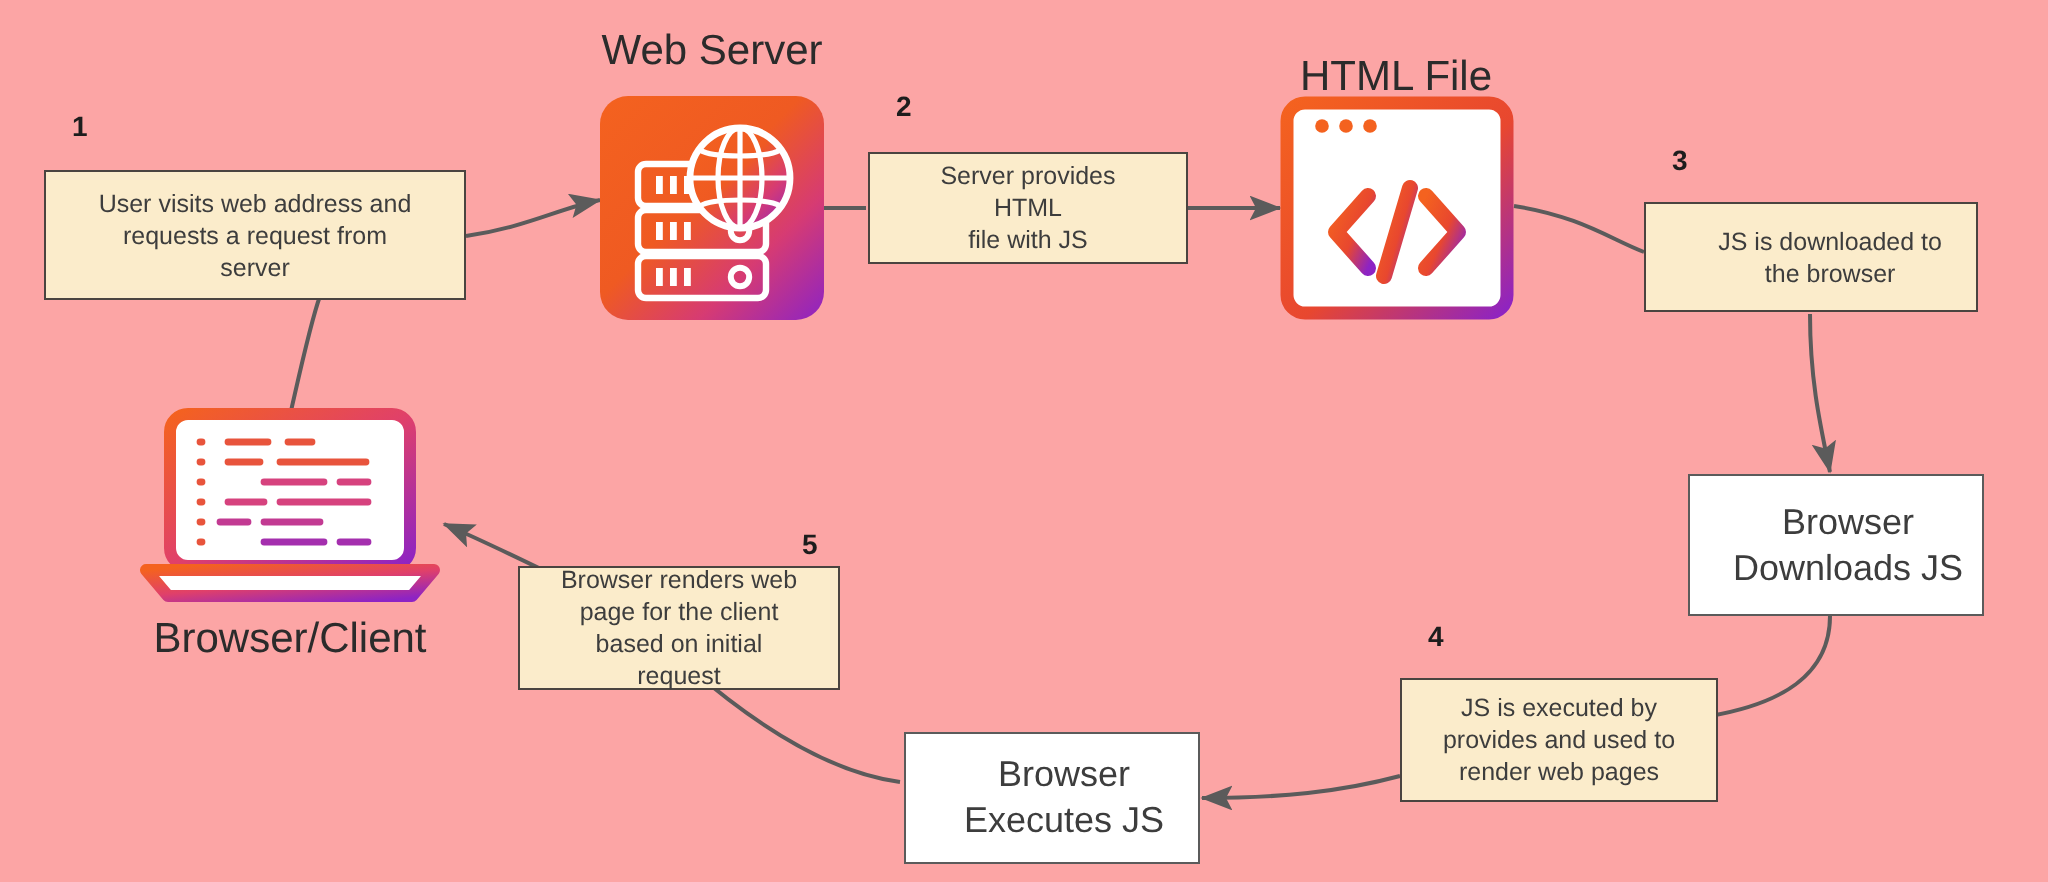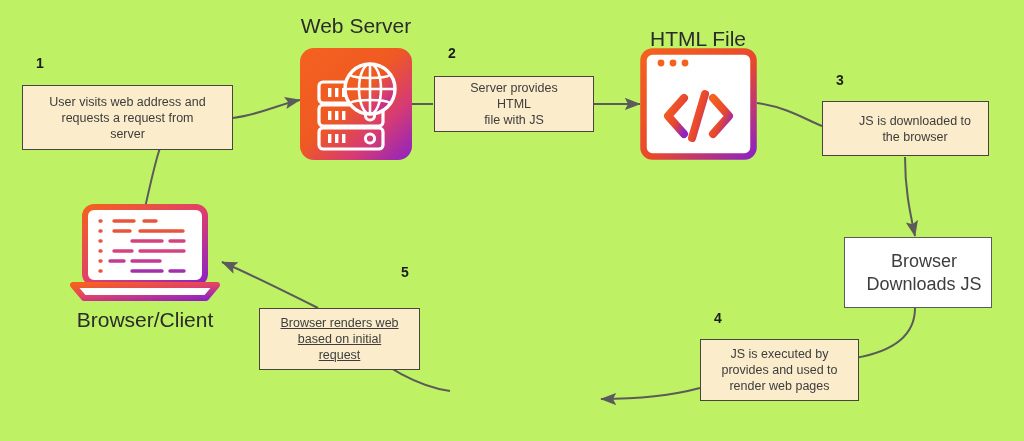--- a/index.html
+++ b/index.html
@@ -9,21 +9,21 @@
   }
   body {
     font-family: "Liberation Sans", sans-serif;
     -webkit-font-smoothing: antialiased;
   }
   #canvas {
     position: relative;
     width: 1024px;
     height: 441px;
     overflow: hidden;
-    background: #bef264;
+    background: #fca5a5;
   }
   #edges {
     position: absolute;
     left: 0;
     top: 0;
     width: 1024px;
     height: 441px;
     pointer-events: none;
   }
   .node {
@@ -243,22 +243,29 @@
 
   <div class="stepnum" style="left:714px; top:310px;">4</div>
   <div class="node stepbox" style="left:700px; top:339px; width:159px; height:62px;justify-content:center;">
     <div>
       <span>JS is executed by</span>
       <span>provides and used to</span>
       <span>render web pages</span>
     </div>
   </div>
 
+  <div class="node plainbox" style="left:452px; top:366px; width:148px; height:66px;">
+    <div>
+      <span>Browser</span>
+      <span>Executes JS</span>
+    </div>
+  </div>
 
   <div class="stepnum" style="left:401px; top:264px;">5</div>
-  <div class="node stepbox" style="left:259px; top:308px; width:161px; height:62px;text-decoration:underline;">
+  <div class="node stepbox" style="left:259px; top:283px; width:161px; height:62px;">
     <div>
       <span>Browser renders web</span>
+      <span>page for the client</span>
       <span>based on initial request</span>
     </div>
   </div>
 
 </div>
 
 </body></html>

